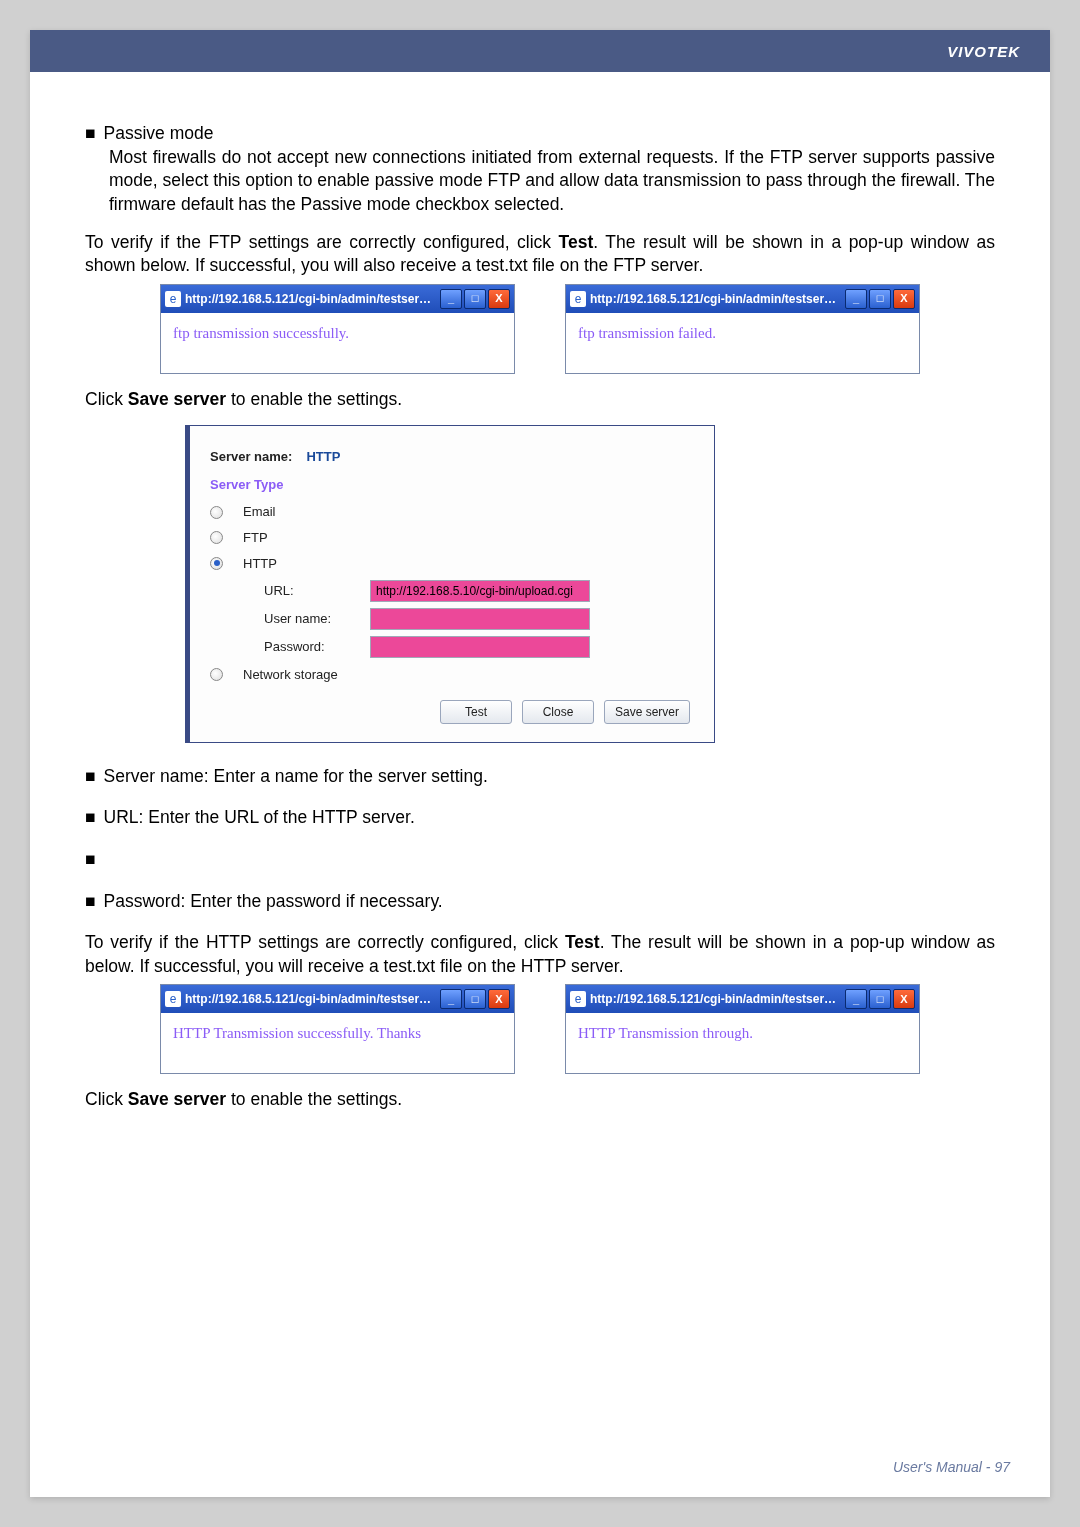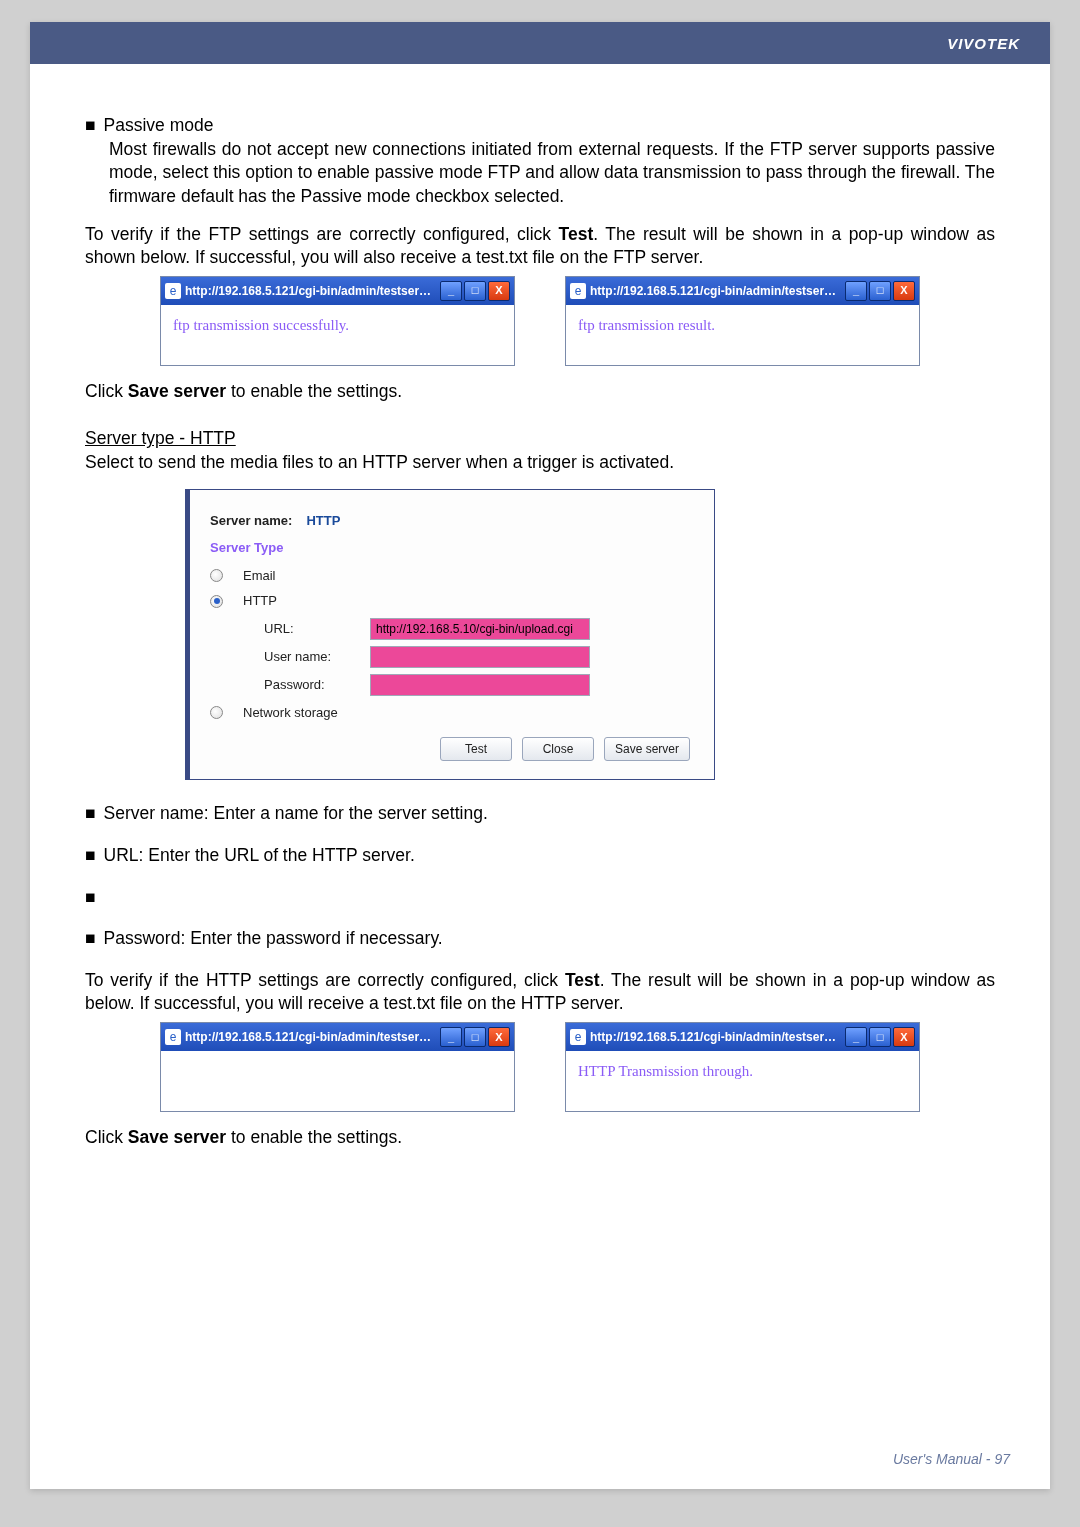--- a/index.html
+++ b/index.html
@@ -6,21 +6,21 @@
   body {
     background: #d0d0d0;
     font-family: Arial, Helvetica, sans-serif;
     width: 1080px;
     height: 1527px;
     margin: 0 auto;
     position: relative;
   }
   .page {
     background: #fff;
-    margin: 22px 30px;
+    margin: 30px 30px;
     padding: 0;
     min-height: 1467px;
     position: relative;
     box-shadow: 0 2px 6px rgba(0,0,0,0.15);
   }
   .header-band {
     background: #4a5a85;
     height: 42px;
     display: flex;
     align-items: center;
@@ -183,43 +183,43 @@
       <div class="popup">
         <div class="popup-titlebar">
           <span class="ie-icon">e</span>
           <span class="popup-title">http://192.168.5.121/cgi-bin/admin/testserver.cgi - ...</span>
           <div class="win-btns">
             <span class="win-btn">_</span>
             <span class="win-btn">□</span>
             <span class="win-btn close">X</span>
           </div>
         </div>
-        <div class="popup-body">ftp transmission result.</div>
+        <div class="popup-body">ftp transmission failed.</div>
       </div>
     </div>
 
     <div class="save-line">
       <span>Click </span><b>Save server</b><span> to enable the settings.</span>
     </div>
 
-    <div class="section-gap">
-      <div class="underline">Server type - HTTP</div>
-      <div>Select to send the media files to an HTTP server when a trigger is activated.</div>
-    </div>
 
     <div class="form-shot">
       <div class="fs-row">
         <span class="fs-label-bold">Server name:</span>
         <span class="fs-val">HTTP</span>
       </div>
       <div class="fs-heading">Server Type</div>
 
       <div class="radio-row">
         <span class="radio"></span>
         <span>Email</span>
+      </div>
+      <div class="radio-row">
+        <span class="radio"></span>
+        <span>FTP</span>
       </div>
       <div class="radio-row">
         <span class="radio selected"></span>
         <span>HTTP</span>
       </div>
 
       <div class="field-row">
         <span class="field-label">URL:</span>
         <input class="field-input" value="http://192.168.5.10/cgi-bin/upload.cgi" style="">
       </div>
@@ -271,20 +271,21 @@
       <div class="popup">
         <div class="popup-titlebar">
           <span class="ie-icon">e</span>
           <span class="popup-title">http://192.168.5.121/cgi-bin/admin/testserver.cgi - ...</span>
           <div class="win-btns">
             <span class="win-btn">_</span>
             <span class="win-btn">□</span>
             <span class="win-btn close">X</span>
           </div>
         </div>
+        <div class="popup-body">HTTP Transmission successfully. Thanks</div>
       </div>
 
       <div class="popup">
         <div class="popup-titlebar">
           <span class="ie-icon">e</span>
           <span class="popup-title">http://192.168.5.121/cgi-bin/admin/testserver.cgi - ...</span>
           <div class="win-btns">
             <span class="win-btn">_</span>
             <span class="win-btn">□</span>
             <span class="win-btn close">X</span>

